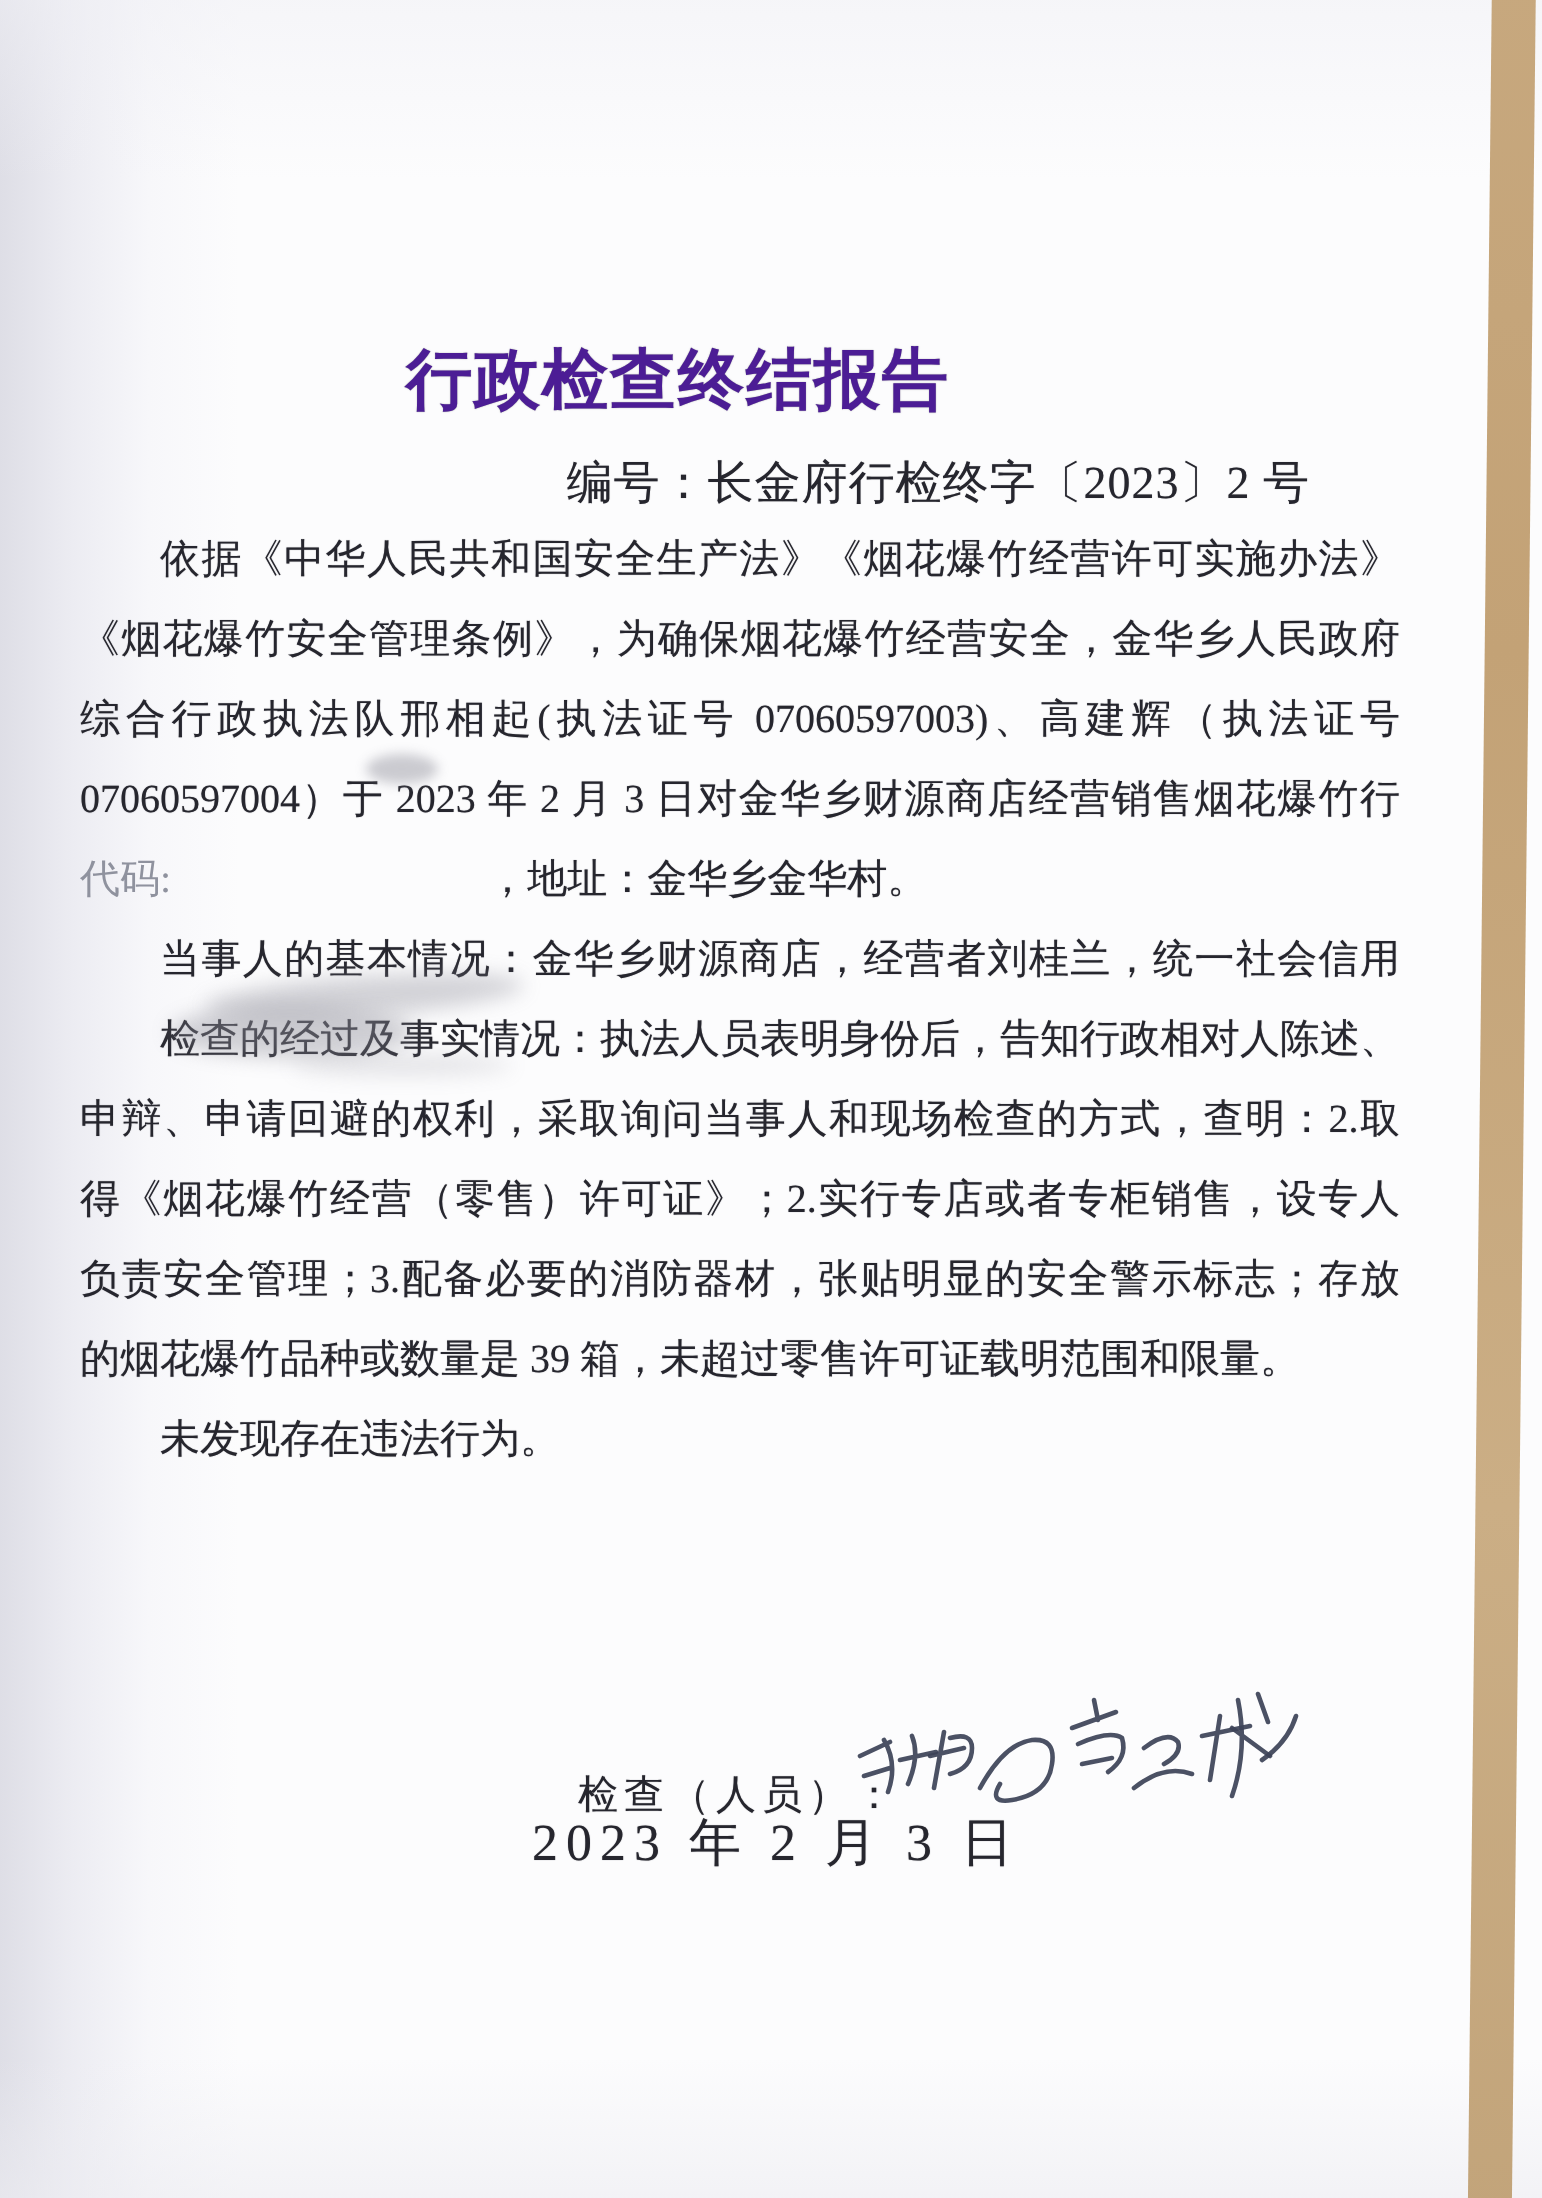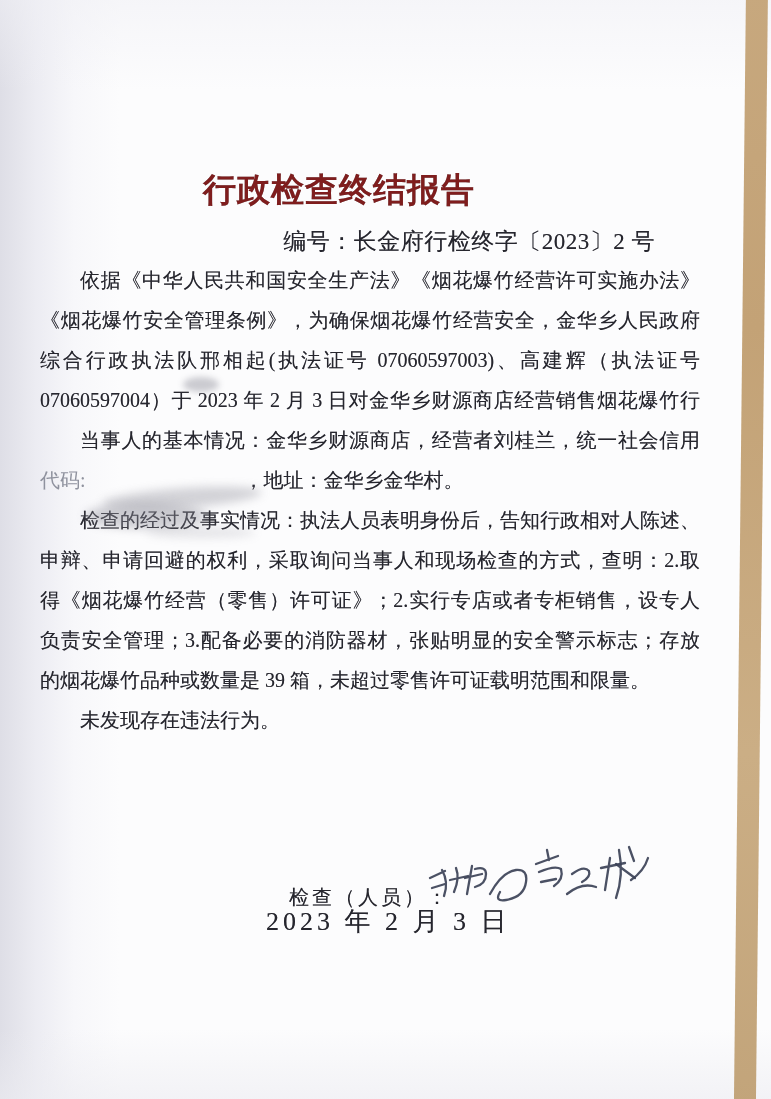--- a/index.html
+++ b/index.html
@@ -29,21 +29,21 @@
   }
   .paper-strip{
     position:absolute;top:-12px;left:746px;width:22px;height:1125px;
     background:linear-gradient(180deg,#c7a87e 0%,#c3a276 30%,#cbae85 68%,#c2a47a 100%);
     transform:rotate(0.62deg);transform-origin:0 0;
   }
   
   .title{
     position:absolute;left:203px;top:168px;margin:0;
     font-family:"Liberation Sans", sans-serif;
-    font-size:33px;font-weight:700;letter-spacing:1px;color:#7f1d1d;
+    font-size:33px;font-weight:700;letter-spacing:1px;color:#4c1d95;
     white-space:nowrap;
     text-shadow:0 0 .6px rgba(29,29,36,.5);
   }
   .doc-number{
     position:absolute;top:226px;right:116px;
     font-size:23px;letter-spacing:.5px;white-space:nowrap;
     text-shadow:0 0 .4px rgba(38,38,46,.5);
   }
   .body{
     position:absolute;left:40px;top:260px;width:660px;
@@ -87,24 +87,24 @@
 
   <h1 class="title">行政检查终结报告</h1>
 
   <div class="doc-number">编号：长金府行检终字〔2023〕2 号</div>
 
   <div class="body">
     <div class="ln indent jf">依据《中华人民共和国安全生产法》《烟花爆竹经营许可实施办法》</div>
     <div class="ln jf">《烟花爆竹安全管理条例》，为确保烟花爆竹经营安全，金华乡人民政府</div>
     <div class="ln jf">综合行政执法队邢相起(执法证号 07060597003)、高建辉（执法证号</div>
     <div class="ln jf">07060597004）于 2023 年 2 月 3 日对金华乡财源商店经营销售烟花爆竹行</div>
-    <div class="ln indent jf">当事人的基本情况：金华乡财源商店，经营者刘桂兰，统一社会信用</div>
     <div class="ln">
       <span class="faded">代码:</span><span class="code-gap"></span><span>，地址：金华乡金华村。</span>
     </div>
+    <div class="ln indent jf">当事人的基本情况：金华乡财源商店，经营者刘桂兰，统一社会信用</div>
     <div class="ln indent jf">检查的经过及事实情况：执法人员表明身份后，告知行政相对人陈述、</div>
     <div class="ln jf">申辩、申请回避的权利，采取询问当事人和现场检查的方式，查明：2.取</div>
     <div class="ln jf">得《烟花爆竹经营（零售）许可证》；2.实行专店或者专柜销售，设专人</div>
     <div class="ln jf">负责安全管理；3.配备必要的消防器材，张贴明显的安全警示标志；存放</div>
     <div class="ln">的烟花爆竹品种或数量是 39 箱，未超过零售许可证载明范围和限量。</div>
     <div class="ln indent">未发现存在违法行为。</div>
   </div>
 
   <div class="smudge s-code-a"></div>
   <div class="smudge s-code-b"></div>

